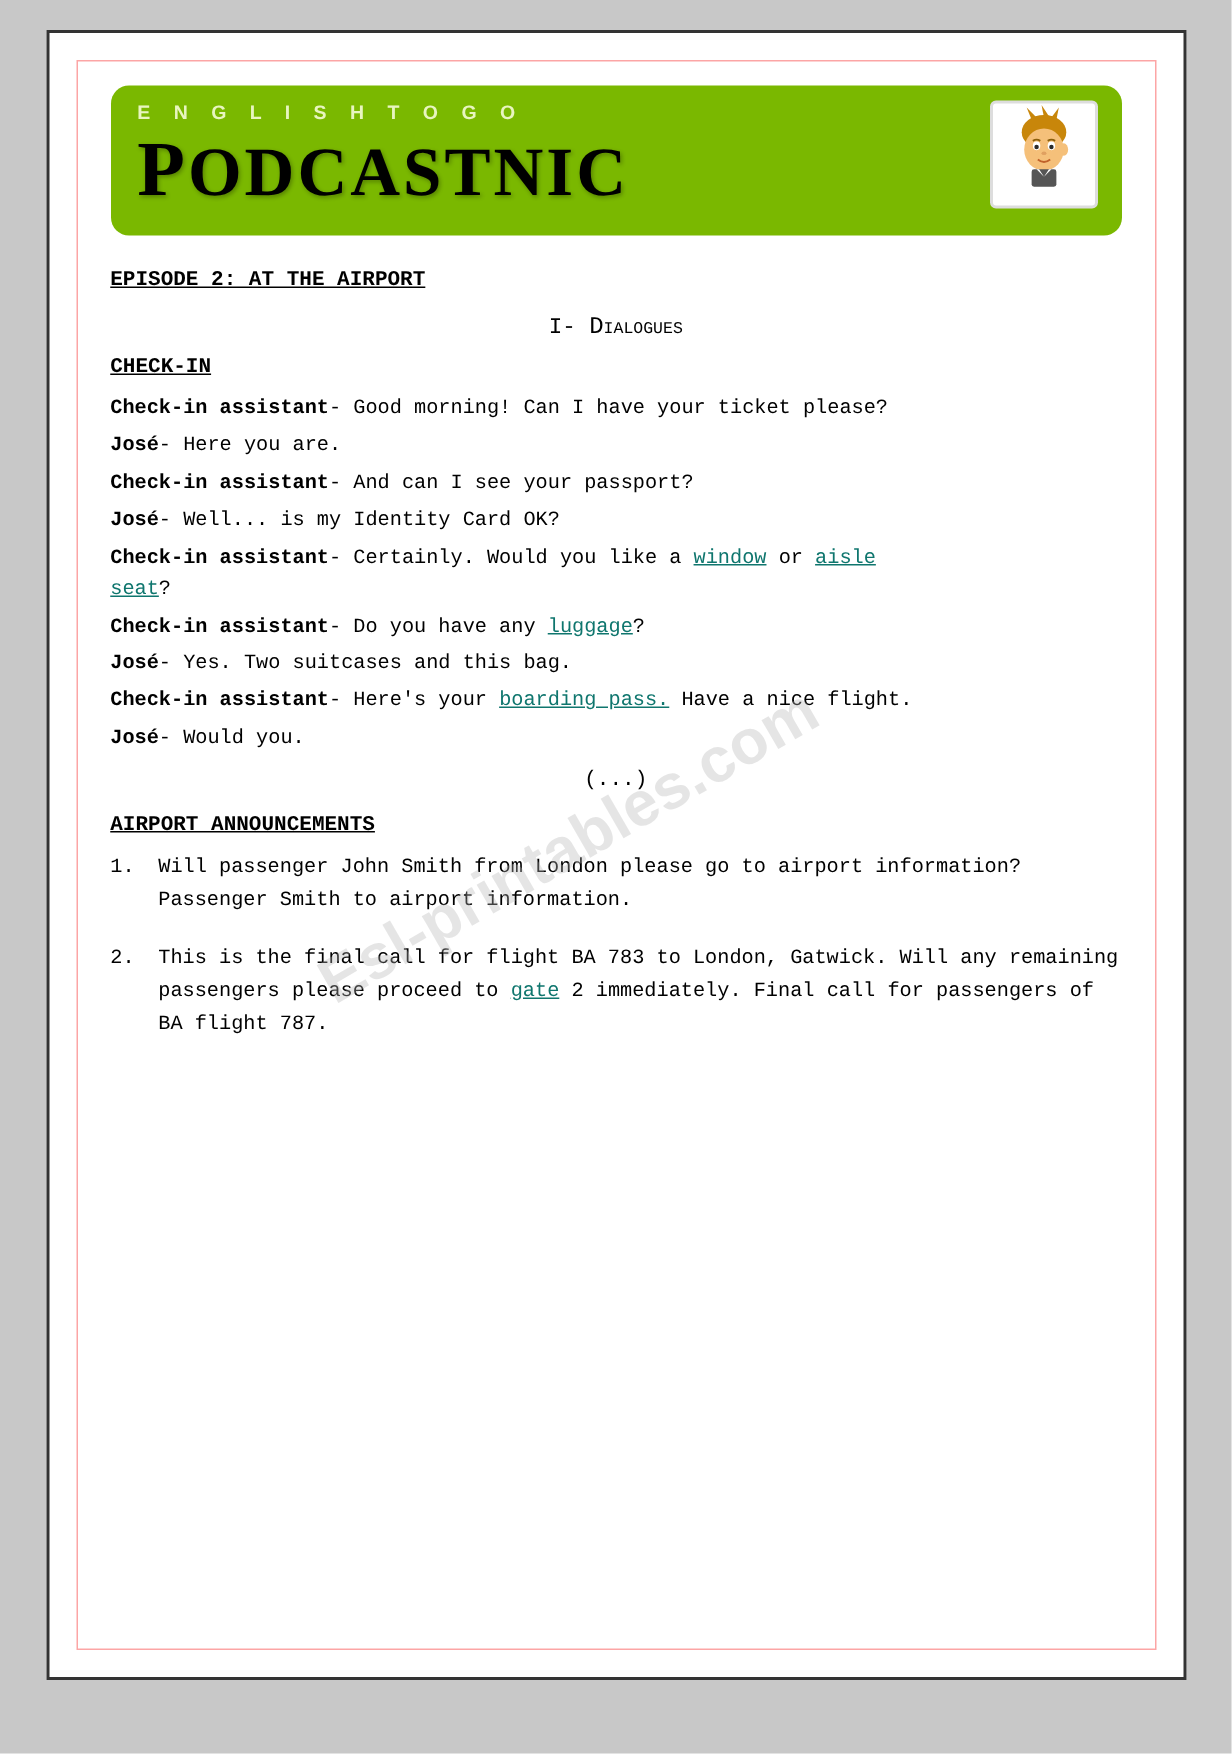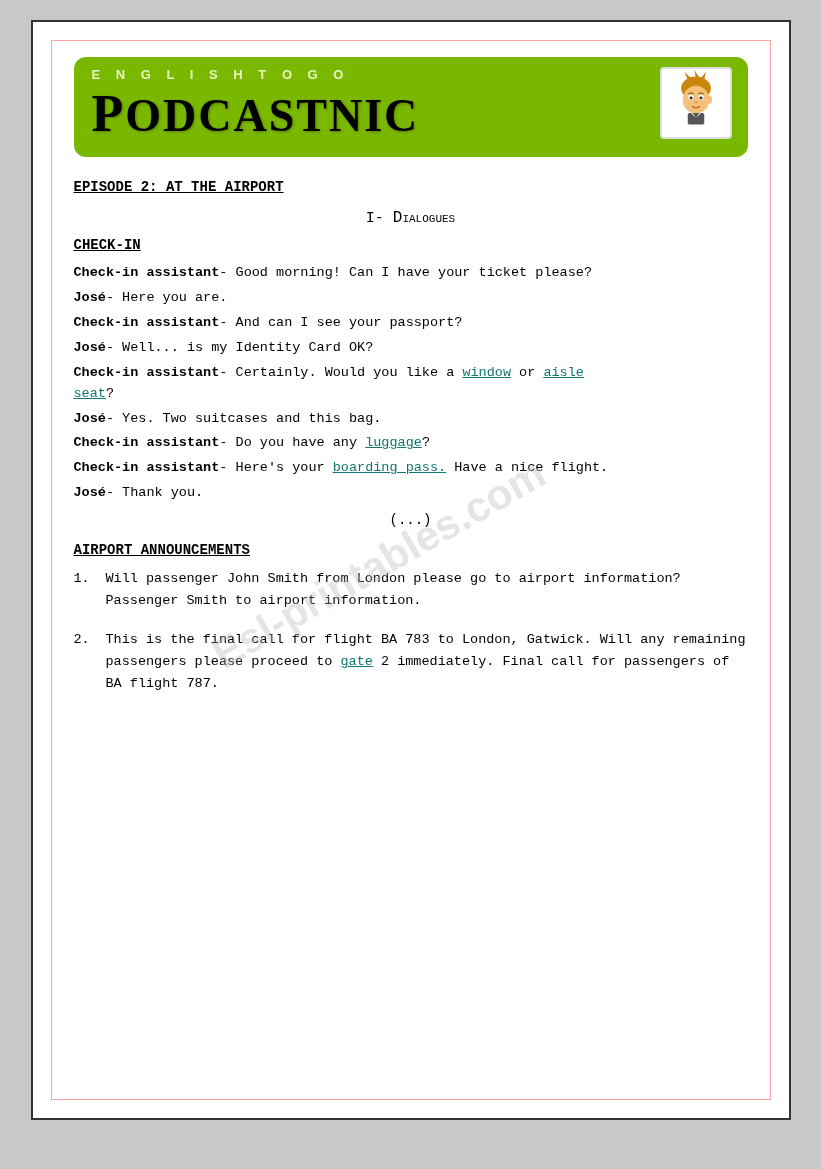--- a/index.html
+++ b/index.html
@@ -230,33 +230,33 @@
         <div class="dialogue-line">
           <span class="speaker">José</span><span>- Well... is my Identity Card OK?</span>
         </div>
 
         <div class="dialogue-line">
           <span class="speaker">Check-in assistant</span><span>- Certainly. Would you like a </span><span class="link-word">window</span><span> or </span><span class="link-word">aisle</span><br><span><span class="link-word">seat</span>?</span>
         </div>
 
 
         <div class="dialogue-line">
+          <span class="speaker">Check-in assistant</span><span>- Do you have any </span><span class="link-word">luggage</span><span>?</span>
+        </div>
+
+        <div class="dialogue-line">
           <span class="speaker">José</span><span>- Yes. Two suitcases and this bag.</span>
         </div>
 
         <div class="dialogue-line">
-          <span class="speaker">Check-in assistant</span><span>- Do you have any </span><span class="link-word">luggage</span><span>?</span>
-        </div>
-
-        <div class="dialogue-line">
           <span class="speaker">Check-in assistant</span><span>- Here's your </span><span class="link-word">boarding pass.</span><span> Have a nice flight.</span>
         </div>
 
         <div class="dialogue-line">
-          <span class="speaker">José</span><span>- Thank you.</span>
+          <span class="speaker">José</span><span>- Would you.</span>
         </div>
 
       </div>
 
       <div class="ellipsis-center">(...)</div>
 
       <div class="announcements-section">
         <div class="subsection-heading">AIRPORT ANNOUNCEMENTS</div>
 
         <div class="announcement-item">

